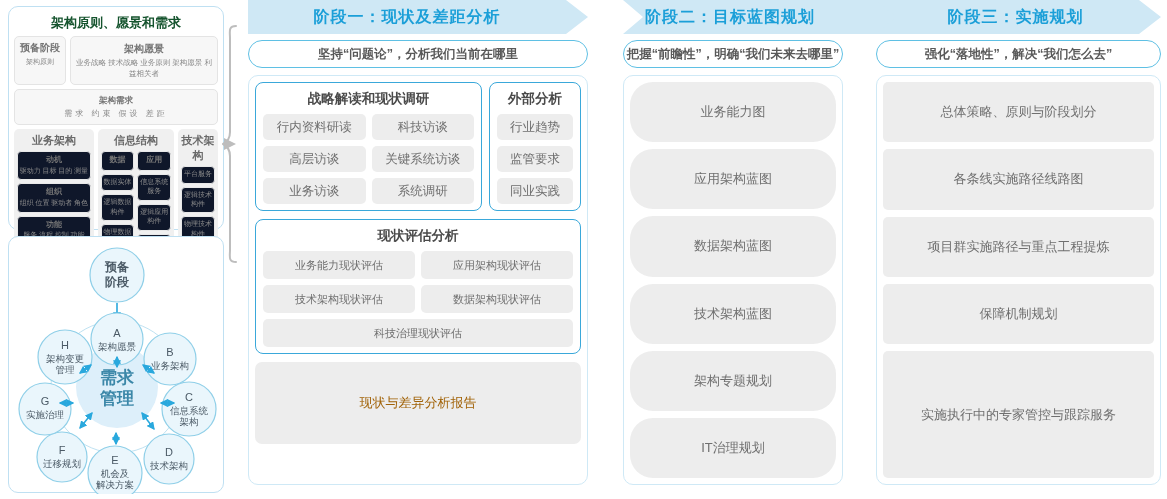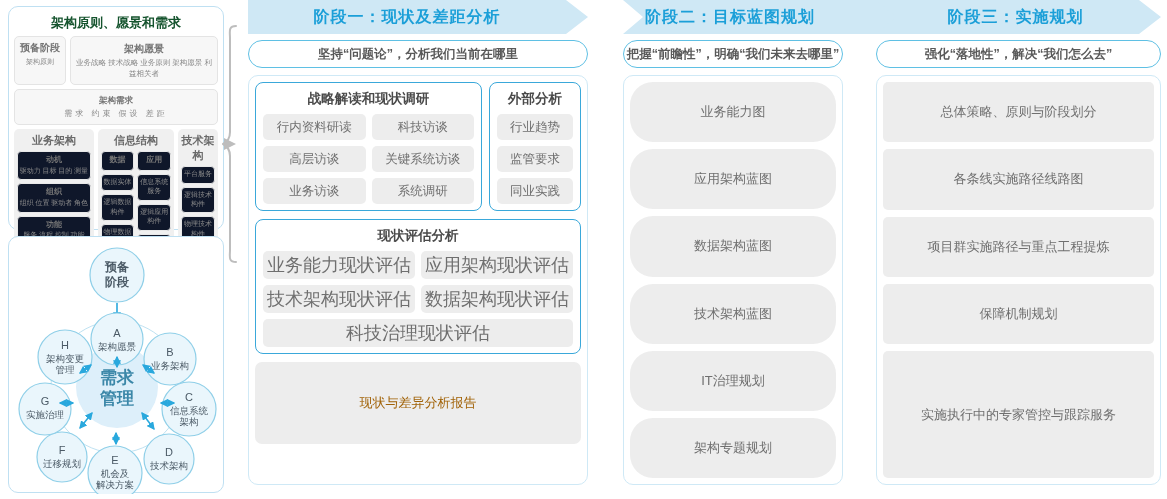--- a/index.html
+++ b/index.html
@@ -111,21 +111,21 @@
   #p1-top{display:flex;gap:7px;}
   #p1-research{flex:1;}
   #p1-external{width:92px;}
   .grid2{display:grid;grid-template-columns:1fr 1fr;gap:6px;}
   .grid1{display:grid;grid-template-columns:1fr;gap:6px;}
   #p1-research .chip{height:26px;font-size:12.5px;}
   #p1-external .chip{height:26px;font-size:12.5px;}
   #p1-external .card-title{font-size:13.5px;}
 
   #p1-assess{margin-top:8px;}
-  #p1-assess .chip{height:28px;font-size:18px;}
+  #p1-assess .chip{height:28px;font-size:11px;}
   #p1-assess .full{margin-top:6px;}
 
   #p1-report{
     margin-top:8px;background:#ededed;border-radius:7px;height:82px;
     display:flex;align-items:center;justify-content:center;
     font-size:13px;color:#a16207;
   }
 
   
   .stack{display:flex;flex-direction:column;gap:7px;height:100%;}
@@ -350,22 +350,22 @@
     <span>阶段二：目标蓝图规划</span>
   </div>
   <div class="subtitle">把握“前瞻性”，明确“我们未来去哪里”</div>
 
   <div class="body-wrap">
     <div id="p2-stack" class="stack">
       <div class="chip">业务能力图</div>
       <div class="chip">应用架构蓝图</div>
       <div class="chip">数据架构蓝图</div>
       <div class="chip">技术架构蓝图</div>
+      <div class="chip">架构专题规划</div>
       <div class="chip">IT治理规划</div>
-      <div class="chip">架构专题规划</div>
     </div>
   </div>
 </div>
 
 <div id="phase3" class="phase">
   <div class="banner">
     <svg width="285" height="34" viewBox="0 0 285 34">
       <path d="M0,0 L263,0 L285,17 L263,34 L0,34 L20,17 z" fill="#cfe8f5"></path>
     </svg>
     <span>阶段三：实施规划</span>

